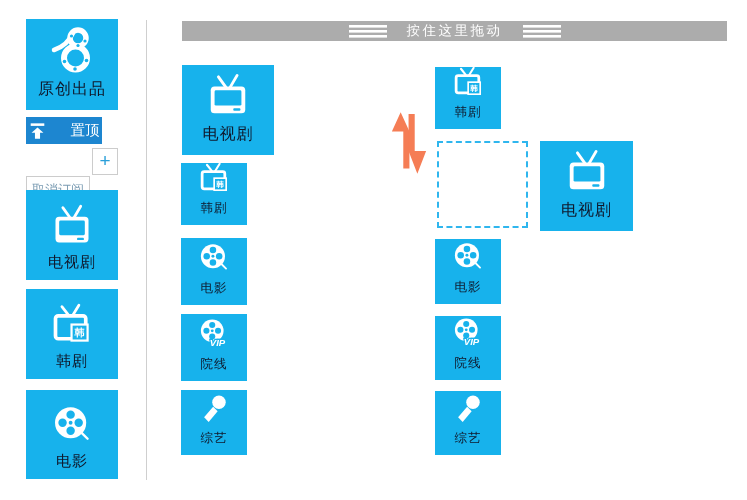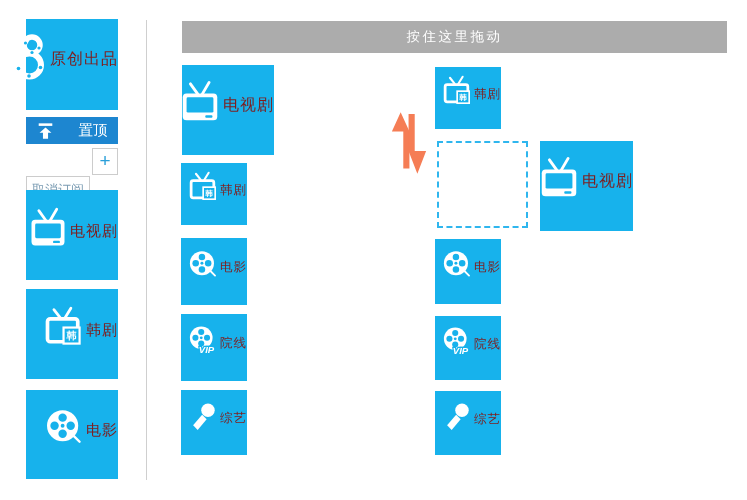--- a/index.html
+++ b/index.html
@@ -1,53 +1,53 @@
 <!DOCTYPE html>
 <html style="--tile-blue: #17b2ec; --pin-blue: #1d86d0; --header-gray: #acacac; --arrow-orange: #f57d55; --dashed-border: #2fb6ee; --divider-gray: #cfcfcf; --unsub-text: #7b9cb3; --plus-blue: #2b9fd9;"><head>
 <meta charset="utf-8">
 <style>
   html,body{margin:0;padding:0;background:#fff;}
   body{font-family:"Liberation Sans","DejaVu Sans",sans-serif;}
   .stage{position:relative;width:747px;height:500px;background:#fff;overflow:hidden;}
 
-  .tile{position:absolute;background:var(--tile-blue);color:#7f1d1d;display:flex;
-        flex-direction:row;align-items:center;justify-content:flex-end;
+  .tile{position:absolute;background:var(--tile-blue);color:#0f172a;display:flex;
+        flex-direction:column;align-items:center;justify-content:flex-end;
         box-sizing:border-box;padding-bottom:8px;cursor:pointer;}
   .tile .tile-icon{margin-bottom:5px;line-height:0;}
   .tile .tile-label{font-size:12.5px;letter-spacing:1px;white-space:nowrap;}
   .tile.large{padding-bottom:10px;}
   .tile.large .tile-label{font-size:16px;}
   .tile.side .tile-label{font-size:15px;}
   .tile.brand{left:26px;top:19px;width:92px;height:91px;padding-bottom:10px;}
   .tile.brand .tile-label{font-size:16px;}
 
   .placeholder{position:absolute;box-sizing:border-box;background:#fff;
                border:2px dashed var(--dashed-border);}
 
-  .pin-btn{position:absolute;left:26px;top:117px;width:92px;height:27px;
+  .pin-btn{position:absolute;left:26px;top:117px;width:76px;height:27px;
            background:var(--pin-blue);border:0;color:#fff;display:flex;
            align-items:center;justify-content:center;gap:25px;font-size:14.5px;
            font-family:inherit;cursor:pointer;padding:0;}
   .pin-ic{line-height:0;display:inline-block;}
 
   .unsub-btn{position:absolute;left:26px;top:148px;width:64px;height:27px;
              background:#fff;border:1px solid #ccc;box-sizing:border-box;
              color:var(--unsub-text);font-size:13px;font-family:inherit;
              cursor:pointer;padding:0;margin-top:28px;}
   .add-btn{position:absolute;left:92px;top:148px;width:26px;height:27px;
            background:#fff;border:1px solid #ccc;box-sizing:border-box;
            color:var(--plus-blue);font-size:19px;line-height:1;font-weight:400;
            font-family:inherit;cursor:pointer;padding:0 0 2px 0;}
 
   .divider{position:absolute;left:146px;top:20px;width:1px;height:460px;
            background:var(--divider-gray);}
 
-  .dragbar{position:absolute;left:182px;top:21px;width:545px;height:32px;
+  .dragbar{position:absolute;left:182px;top:21px;width:545px;height:20px;
            background:var(--header-gray);display:flex;align-items:center;
-           justify-content:center;gap:20px;cursor:grab;flex-direction:column;}
+           justify-content:center;gap:20px;cursor:grab;}
   .dragbar .dragtext{color:#fff;font-size:13.5px;letter-spacing:2.5px;white-space:nowrap;}
   .lines{line-height:0;display:inline-block;}
 
   .swap-arrow{position:absolute;left:391px;top:106px;width:36px;height:74px;line-height:0;}
 </style>
 </head>
 <body>
 
 <div class="stage">
 

